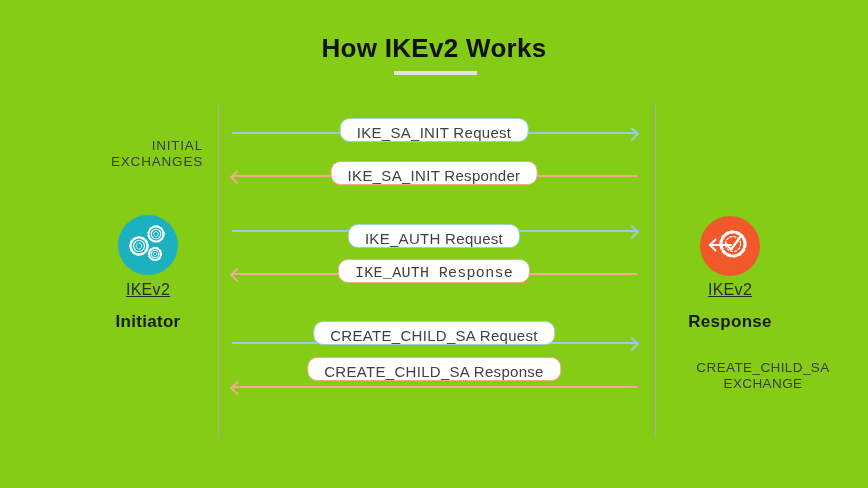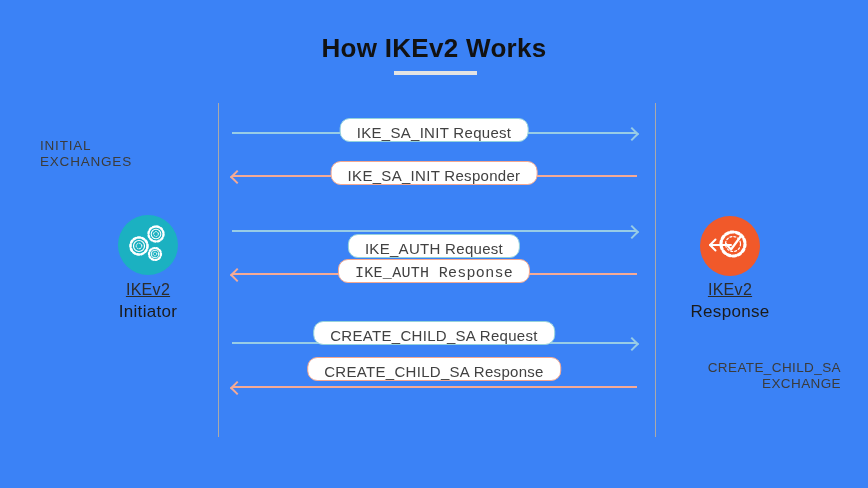--- a/index.html
+++ b/index.html
@@ -1,17 +1,17 @@
 <!DOCTYPE html>
 <html><head>
 <meta charset="utf-8">
 <style>
   html,body{margin:0;padding:0;background:#fff;}
   .canvas{
-    position:relative;width:868px;height:488px;background:#3b82f6;overflow:hidden;
+    position:relative;width:868px;height:488px;background:#84cc16;overflow:hidden;
     font-family:"Liberation Sans","DejaVu Sans",sans-serif;color:#222;
   }
   .title{
     position:absolute;top:33px;left:0;width:868px;text-align:center;
     font-size:26px;font-weight:700;letter-spacing:0.3px;color:#121212;
   }
   .title-underline{
     position:absolute;top:71px;left:394px;width:83px;height:4px;background:#e3e3e3;
   }
   .vline{position:absolute;top:103px;width:1px;height:334px;background:#aaaaaa;}
@@ -28,31 +28,31 @@
   .msg-box{
     position:absolute;left:434px;transform:translateX(-50%);
     height:24px;line-height:27px;box-sizing:border-box;
     background:#ffffff;border-radius:10px;padding:0 16px;white-space:nowrap;
     font-size:15px;letter-spacing:0.3px;color:#414141;text-align:center;
   }
   .msg-box.req{border:1.5px solid #95d2db;}
   .msg-box.res{border:1.5px solid #f4a890;}
 
   .side-label{font-size:13.5px;letter-spacing:0.8px;color:#3b3b3b;line-height:16px;}
-  .side-label.initial{position:absolute;left:40px;width:163px;top:138px;text-align:left;}
-  .side-label.child{position:absolute;left:651px;width:190px;top:360px;text-align:right;letter-spacing:0.4px;}
+  .side-label.initial{position:absolute;left:40px;width:163px;top:138px;text-align:right;}
+  .side-label.child{position:absolute;left:668px;width:190px;top:360px;text-align:center;letter-spacing:0.4px;}
 
   .node-circle{position:absolute;width:60px;height:60px;border-radius:50%;}
   .node-circle.initiator{left:118px;top:215px;background:#1bb1c1;}
   .node-circle.responder{left:700px;top:216px;background:#f1592a;}
   .node-label{position:absolute;width:140px;text-align:center;}
   .node-label.initiator{left:78px;top:281px;}
   .node-label.responder{left:660px;top:281px;}
   .node-name{font-size:16px;color:#2b2b2b;letter-spacing:0.3px;text-decoration:underline;}
-  .node-role{font-size:17px;font-weight:400;color:#1a1a1a;margin-top:3px;letter-spacing:0.3px;}
+  .node-role{font-size:17px;font-weight:700;color:#1a1a1a;margin-top:13px;letter-spacing:0.3px;}
 </style>
 </head>
 <body>
 
 <div class="canvas">
 
   <div class="title">How IKEv2 Works</div>
   <div class="title-underline"></div>
 
   <div class="vline left"></div>
@@ -74,21 +74,21 @@
   <div class="msg-box req" style="top:118px;">IKE_SA_INIT Request</div>
 
   <div class="msg-line res" style="top:175px;">
     <span class="arrowhead left"></span>
   </div>
   <div class="msg-box res" style="top:161px;">IKE_SA_INIT Responder</div>
 
   <div class="msg-line req" style="top:230px;">
     <span class="arrowhead right"></span>
   </div>
-  <div class="msg-box req" style="top:234px;">IKE_AUTH Request</div>
+  <div class="msg-box req" style="top:224px;">IKE_AUTH Request</div>
 
   <div class="msg-line res" style="top:273px;">
     <span class="arrowhead left"></span>
   </div>
   <div class="msg-box res" style="top:259px;font-family:Liberation Mono, monospace;">IKE_AUTH Response</div>
 
   <div class="msg-line req" style="top:342px;">
     <span class="arrowhead right"></span>
   </div>
   <div class="msg-box req" style="top:321px;">CREATE_CHILD_SA Request</div>

